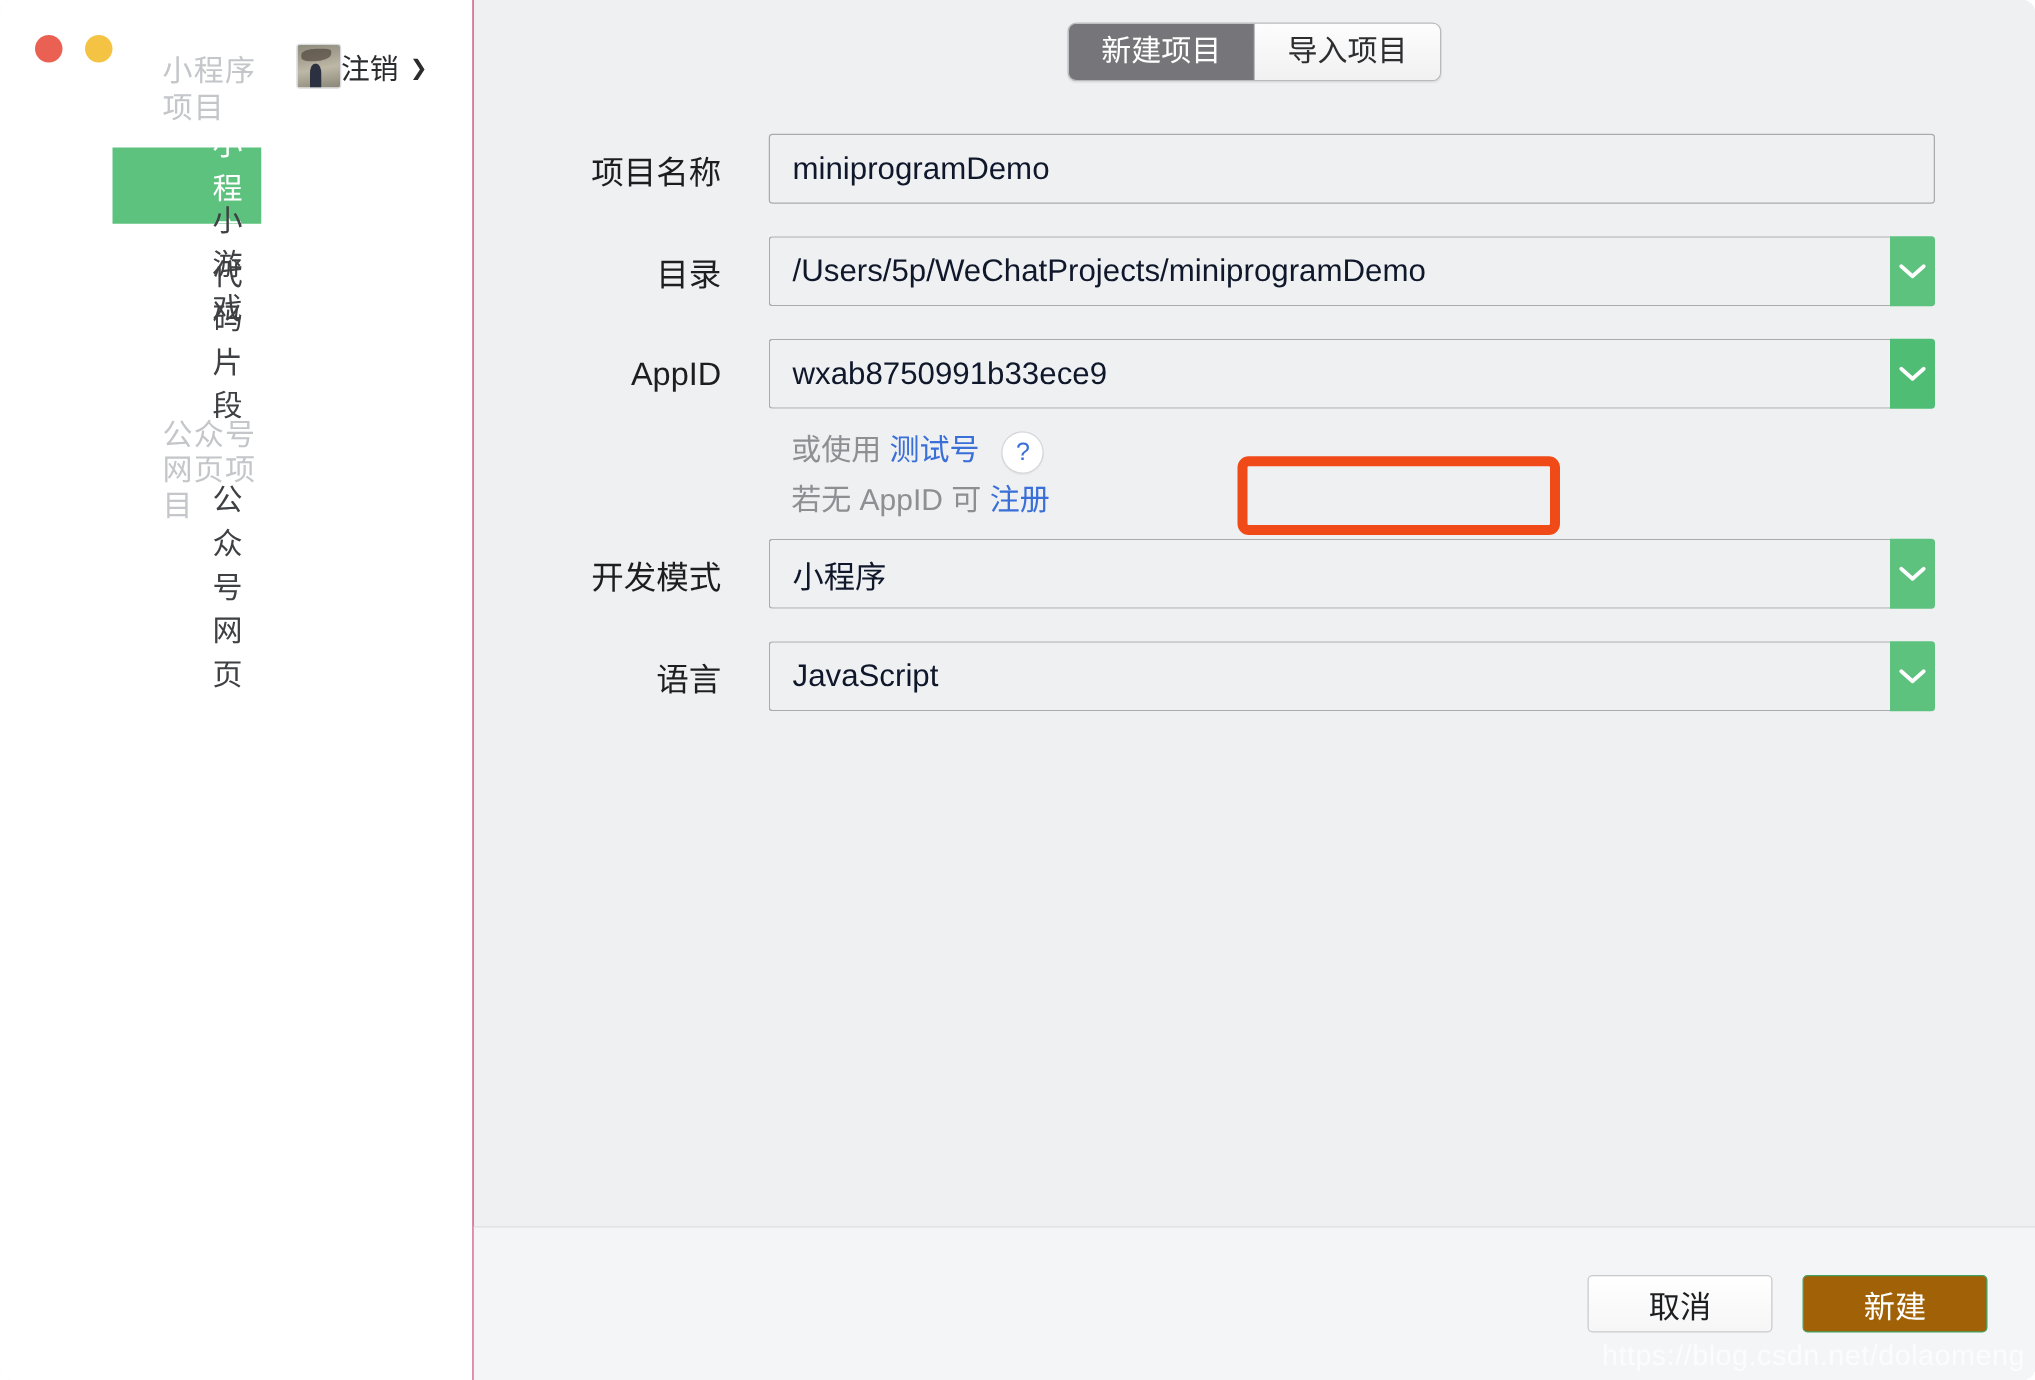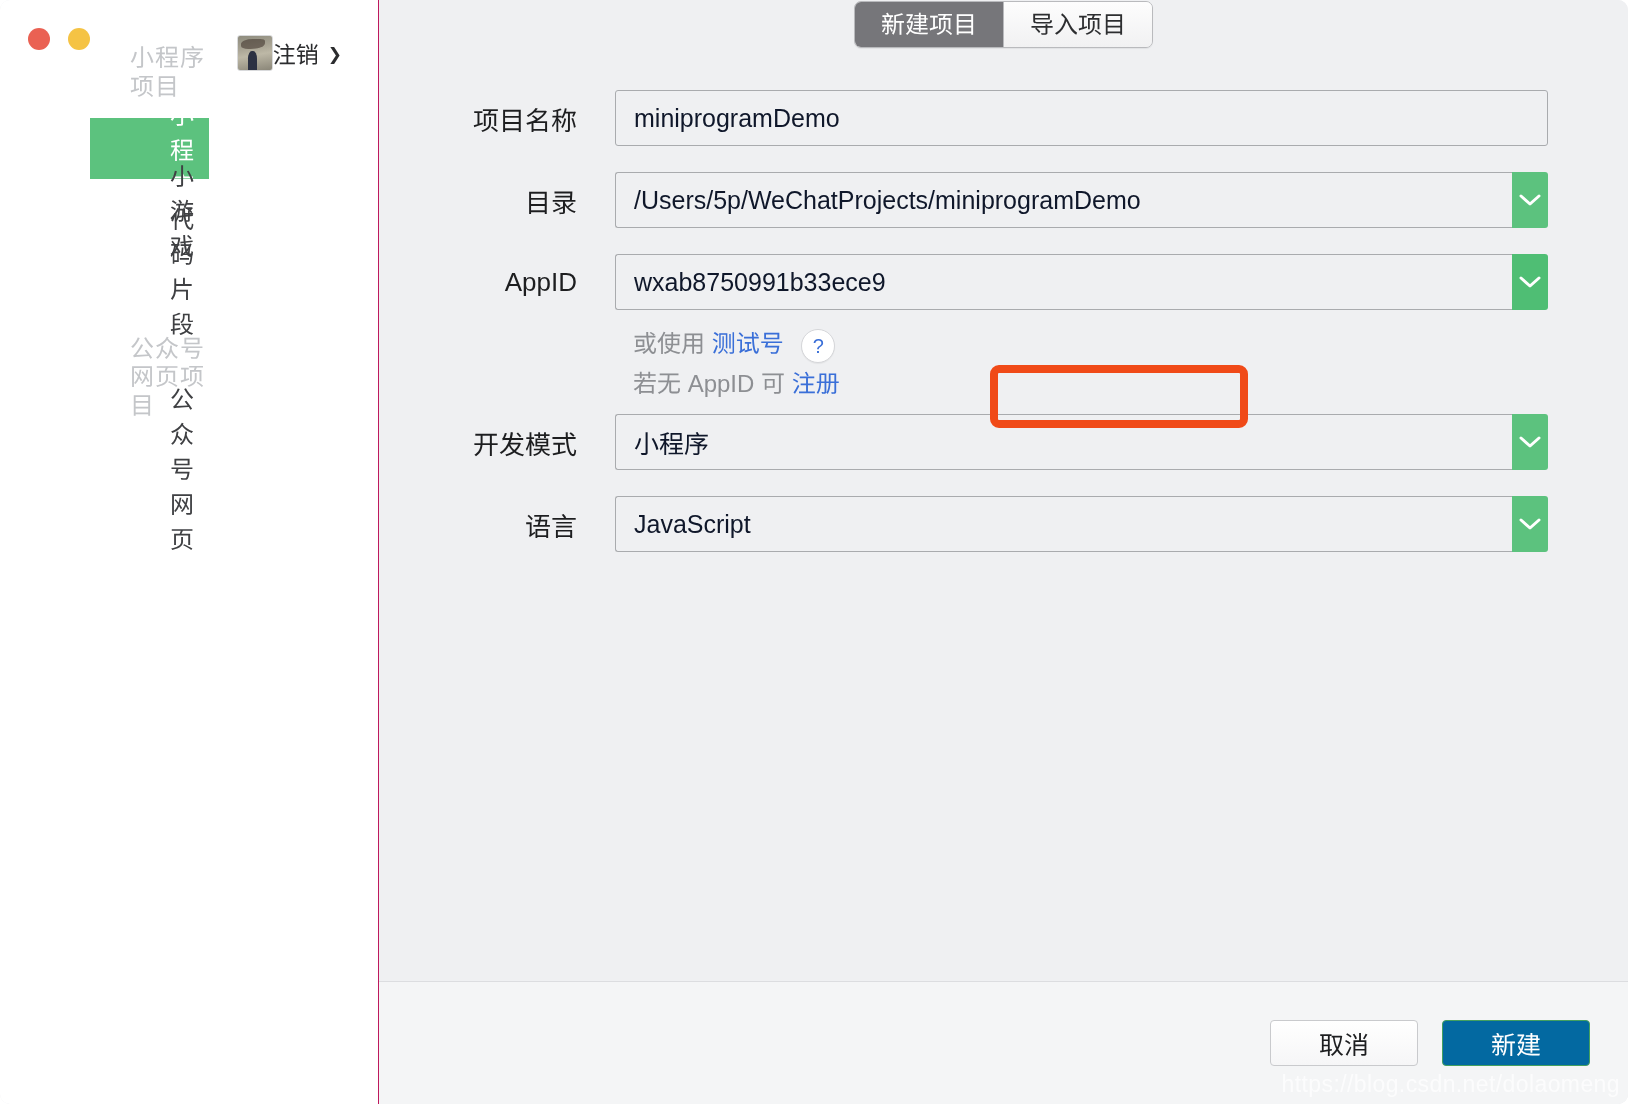--- a/index.html
+++ b/index.html
@@ -147,21 +147,21 @@
   .main-body {
     flex: 1 1 auto;
     position: relative;
     overflow: hidden;
   }
 
   
   .tabbar {
     display: flex;
     justify-content: center;
-    padding-top: 1px;
+    padding-top: 18px;
     align-items: center;
   }
   .segmented {
     display: inline-flex;
     border-radius: 7px;
     overflow: hidden;
     border: 1px solid #b9babd;
     box-shadow: 0 1px 1px rgba(0,0,0,0.06);
   }
   .seg-btn {
@@ -310,21 +310,21 @@
     justify-content: center;
     cursor: pointer;
     user-select: none;
   }
   .btn.secondary {
     background: linear-gradient(180deg,#ffffff 0%,#f6f6f7 100%);
     border: 1px solid #c9cacd;
     color: #1d1e20;
   }
   .btn.primary {
-    background: #0369a1;
+    background: #a16207;
     border: 1px solid #43a05f;
     color: #ffffff;
   }
 
   .watermark {
     position: absolute;
     right: 8px;
     bottom: 6px;
     font-size: 23px;
     color: rgba(255,255,255,0.72);

